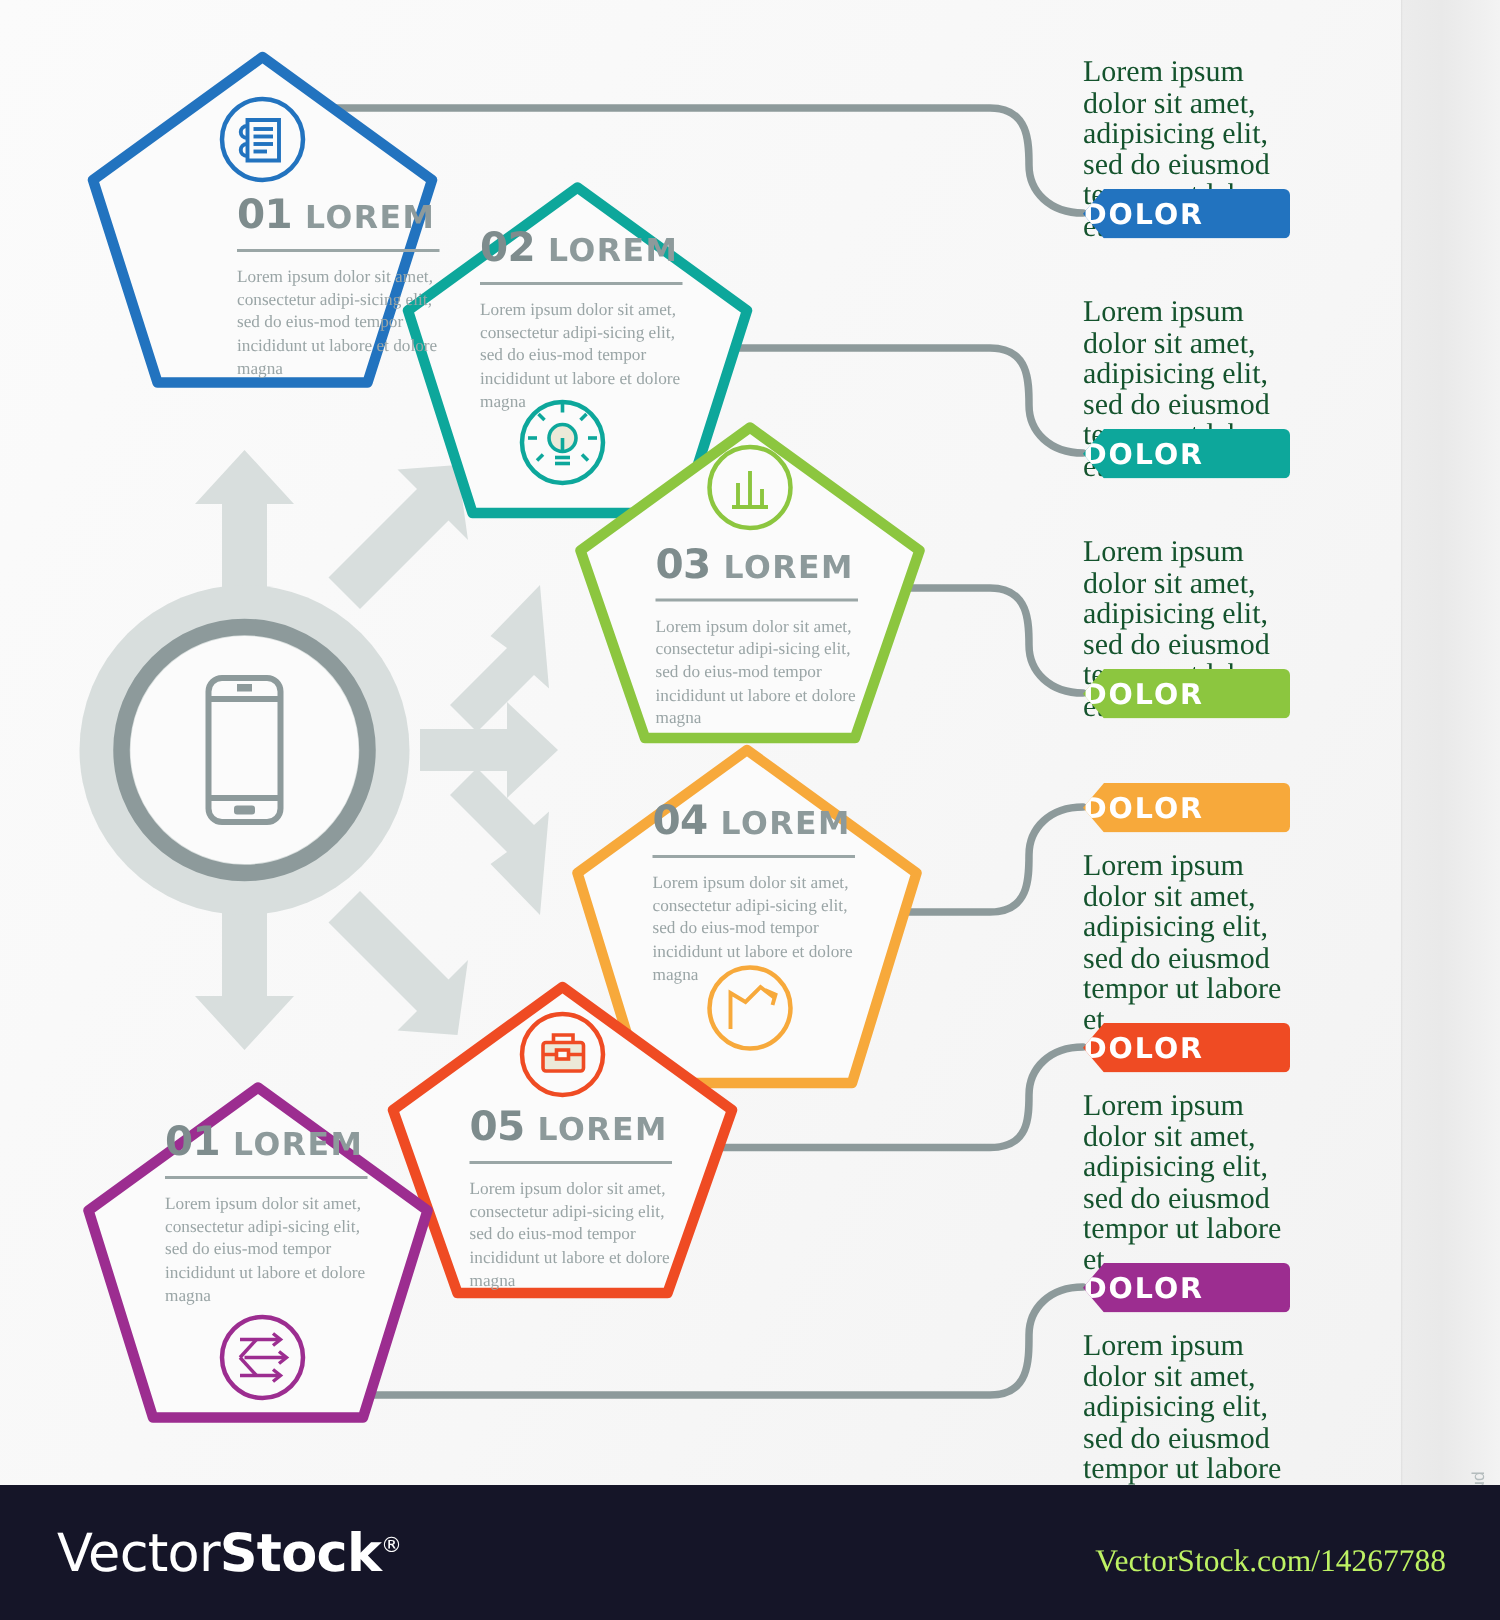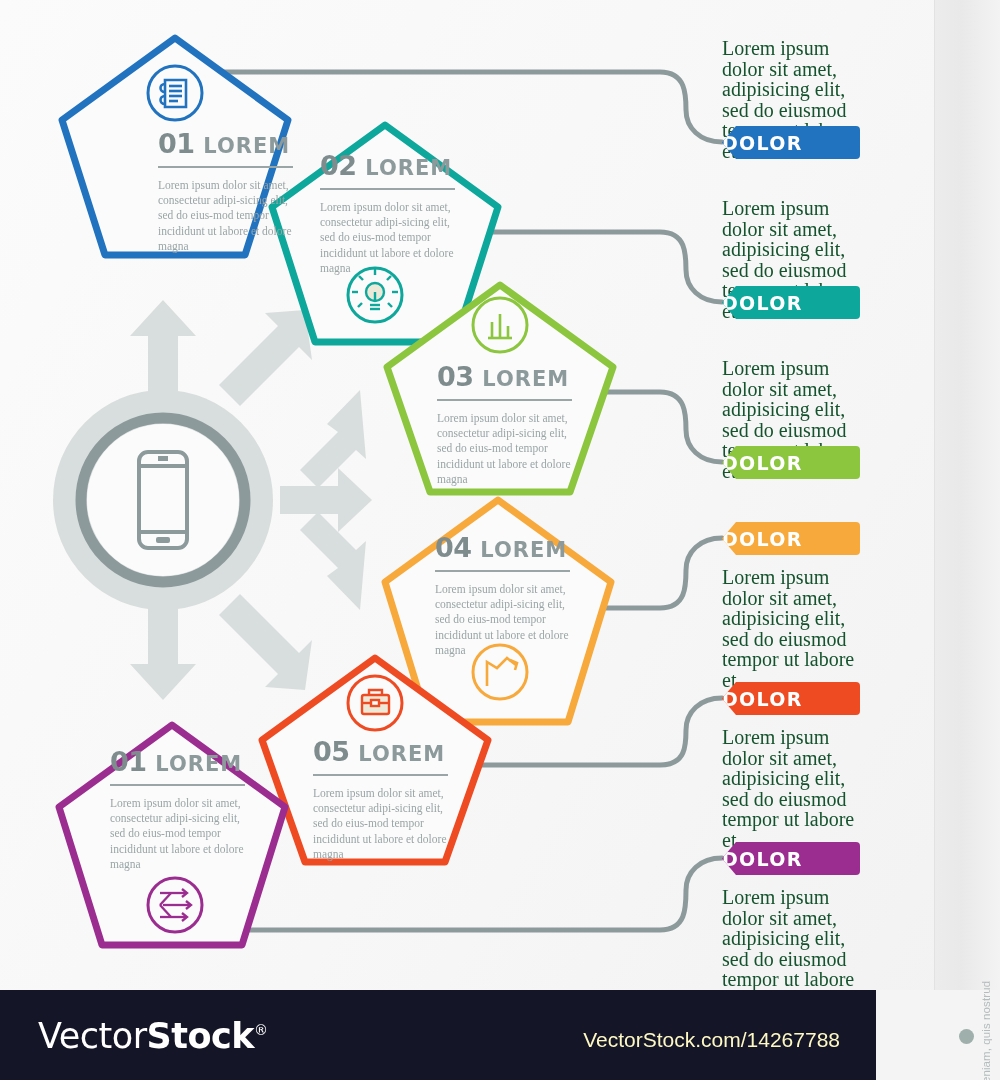--- a/index.html
+++ b/index.html
@@ -63,34 +63,34 @@
     white-space:nowrap;
     font-family:"Liberation Sans", sans-serif;
   }
   .vert-dot{
     position:absolute;right:26px;bottom:36px;
     width:15px;height:15px;border-radius:50%;background:#9fb0ac;
   }
 
   
   .footer{
-    position:absolute;left:0;bottom:0;width:876px;height:90px;
+    position:absolute;left:0;bottom:0;width:1000px;height:90px;
     background:#151528;
   }
   .vs-logo{
     position:absolute;left:38px;top:26px;
     color:#fff;font-size:35px;letter-spacing:-.5px;
     font-family:"DejaVu Sans", sans-serif;
   }
   .vs-logo .b{font-weight:bold;}
   .vs-logo sup{font-size:14px;vertical-align:super;}
   .vs-url{
     position:absolute;right:36px;top:38px;
-    color:#fef9c3;font-size:21px;
-    font-family:Liberation Sans, sans-serif;
+    color:#bef264;font-size:21px;
+    font-family:Liberation Serif, serif;
   }
 </style>
 </head>
 <body>
 
 <div id="stage">
 
   <div class="canvas"></div>
   <div class="sidebar-strip"></div>
 

